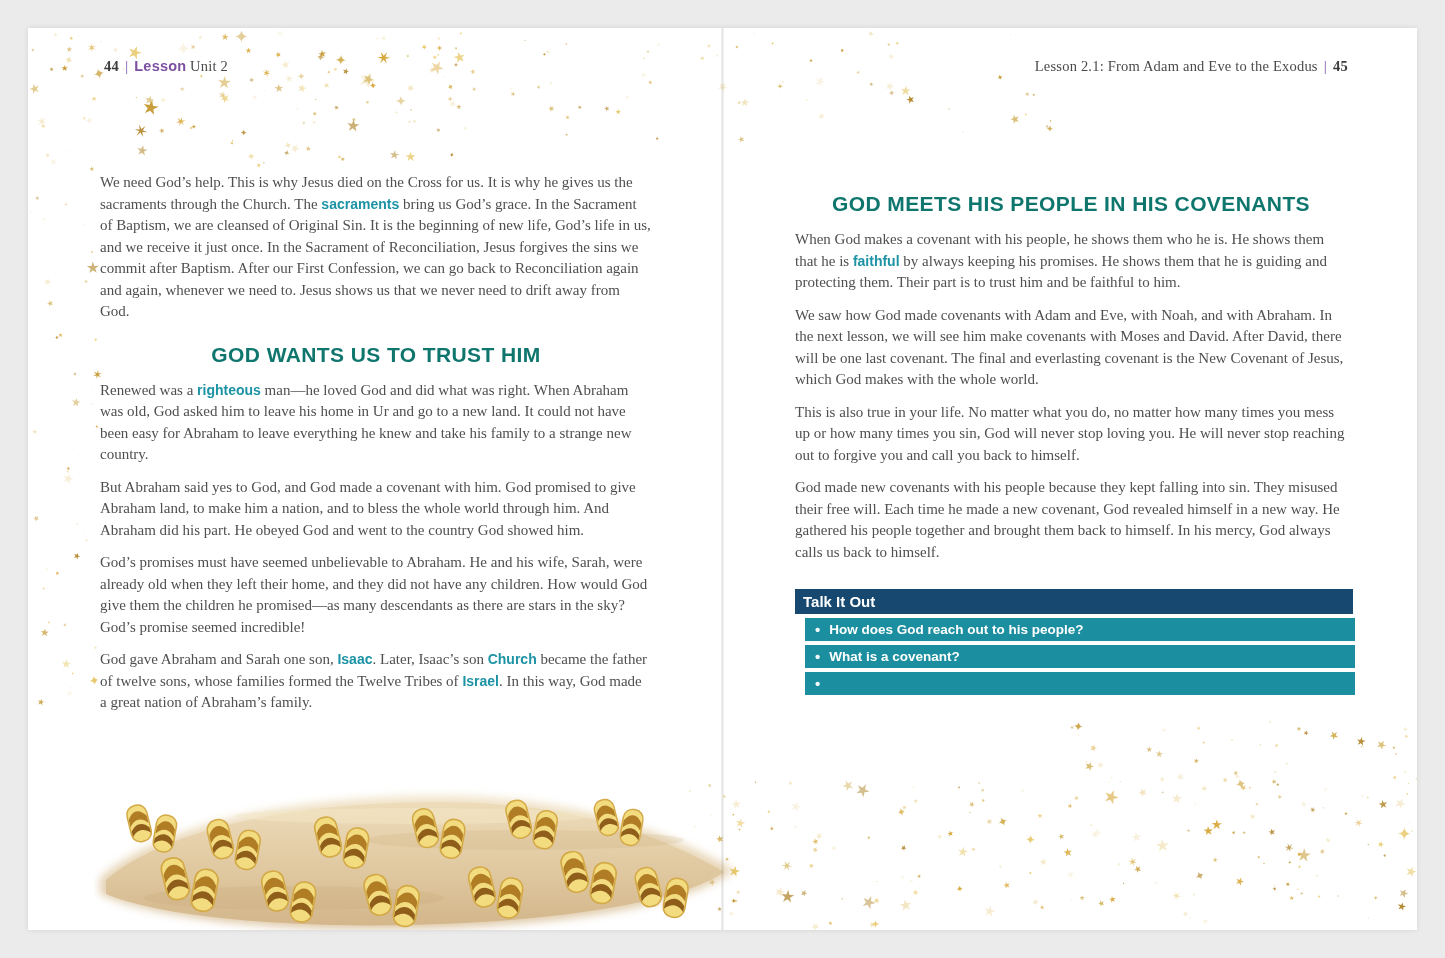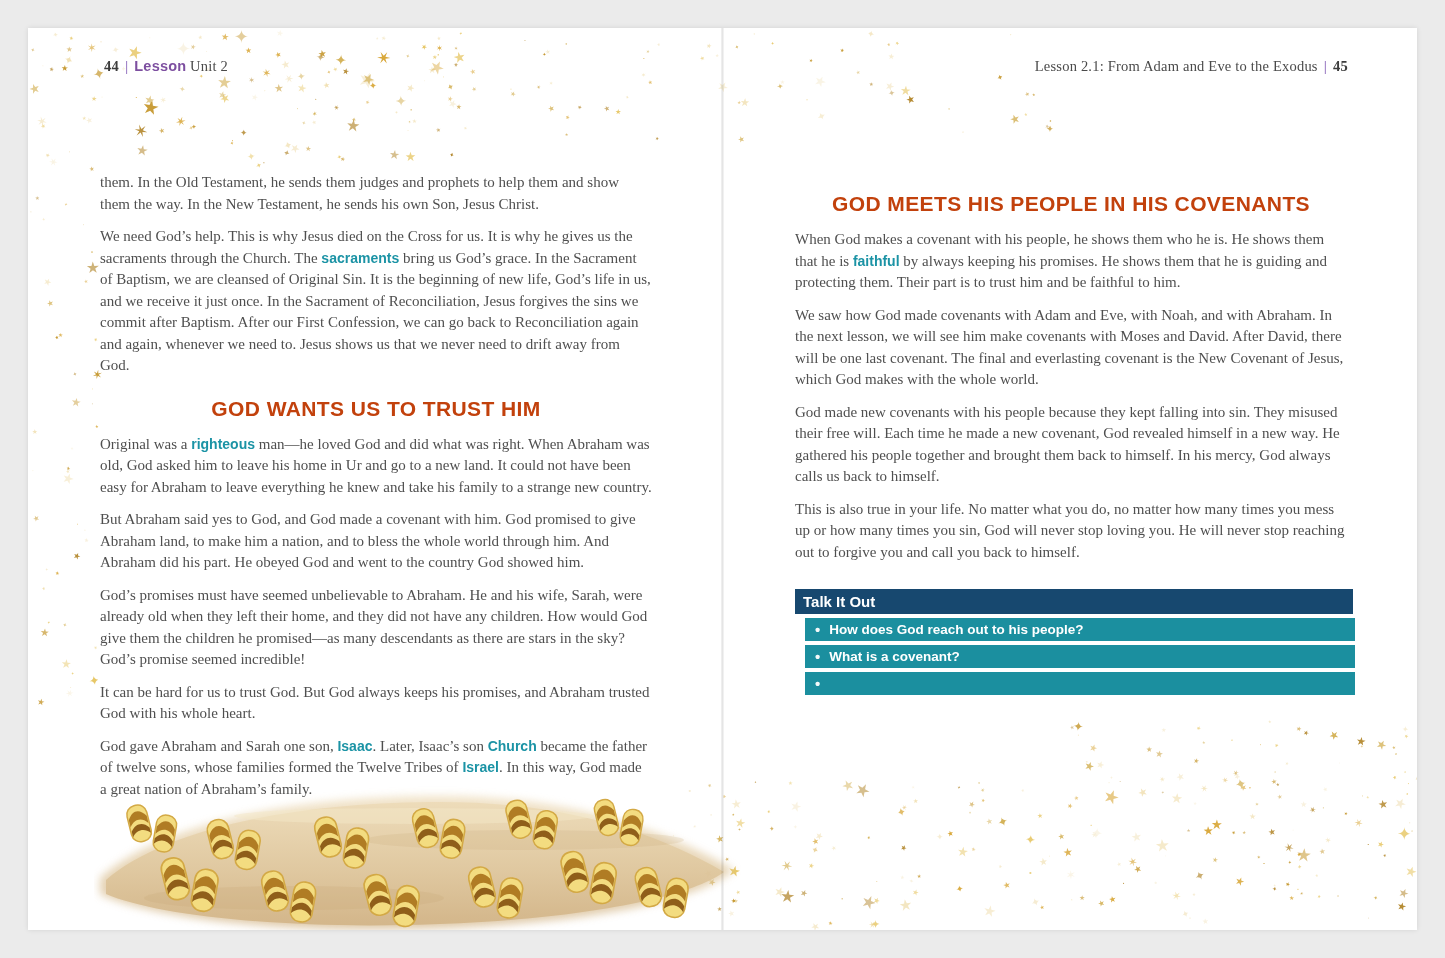--- a/index.html
+++ b/index.html
@@ -38,21 +38,21 @@
   .col-left { left:72px; }
   .col-right { left:767px; }
   p.body-par {
     font-size:15px; line-height:21.5px; color:#4f4f4f;
     margin-bottom:11px; text-align:left;
   }
   .seg-kw { font-family:"Liberation Sans", sans-serif; font-weight:bold; color:#1b93a5; font-size:14px; }
   .seg-em { font-style:italic; }
   h2.section-heading {
     font-family:"Liberation Sans", sans-serif;
-    color:#c2410c; text-align:center;
+    color:#0f766e; text-align:center;
     font-size:21px; font-weight:bold; letter-spacing:.4px;
     margin:20px 0 13px 0;
   }
 
   
   .talk-box { margin-top:26px; position:relative; z-index:2; font-family:"Liberation Sans", sans-serif; }
   .talk-header {
     background:#17486f; color:#ffffff;
     font-weight:bold; font-size:15px;
     height:25px; line-height:25px; padding-left:8px;
@@ -564,36 +564,34 @@
   <div class="hdr hdr-left">
     <span class="pgnum">44</span><span class="divider">|</span><span class="brand">Lesson</span>
     <span>Unit 2</span>
   </div>
 
   <div class="hdr hdr-right">
     <span>Lesson 2.1: From Adam and Eve to the Exodus</span><span class="divider">|</span><span class="pgnum">45</span>
   </div>
 
   <div class="col col-left">
-    <p class="body-par"><span>them. In the Old Testament, he sends them judges and prophets to help them and show them the way. In the New Testament, he sends his own Son, Jesus Christ.</span></p>
     <p class="body-par"><span>We need God’s help. This is why Jesus died on the Cross for us. It is why he gives us the sacraments through the Church. The </span><span class="seg-kw">sacraments</span><span> bring us God’s grace. In the Sacrament of Baptism, we are cleansed of Original Sin. It is the beginning of new life, God’s life in us, and we receive it just once. In the Sacrament of Reconciliation, Jesus forgives the sins we commit after Baptism. After our First Confession, we can go back to Reconciliation again and again, whenever we need to. Jesus shows us that we never need to drift away from God.</span></p>
     <h2 class="section-heading">GOD WANTS US TO TRUST HIM</h2>
-    <p class="body-par"><span>Original was a </span><span class="seg-kw">righteous</span><span> man—he loved God and did what was right. When Abraham was old, God asked him to leave his home in Ur and go to a new land. It could not have been easy for Abraham to leave everything he knew and take his family to a strange new country.</span></p>
+    <p class="body-par"><span>Renewed was a </span><span class="seg-kw">righteous</span><span> man—he loved God and did what was right. When Abraham was old, God asked him to leave his home in Ur and go to a new land. It could not have been easy for Abraham to leave everything he knew and take his family to a strange new country.</span></p>
     <p class="body-par"><span>But Abraham said yes to God, and God made a covenant with him. God promised to give Abraham land, to make him a nation, and to bless the whole world through him. And Abraham did his part. He obeyed God and went to the country God showed him.</span></p>
     <p class="body-par"><span>God’s promises must have seemed unbelievable to Abraham. He and his wife, Sarah, were already old when they left their home, and they did not have any children. How would God give them the children he promised—as many descendants as there are stars in the sky? God’s promise seemed incredible!</span></p>
-    <p class="body-par"><span>It can be hard for us to trust God. But God always keeps his promises, and Abraham trusted God with his whole heart.</span></p>
     <p class="body-par"><span>God gave Abraham and Sarah one son, </span><span class="seg-kw">Isaac</span><span>. Later, Isaac’s son </span><span class="seg-kw">Church</span><span> became the father of twelve sons, whose families formed the Twelve Tribes of </span><span class="seg-kw">Israel</span><span>. In this way, God made a great nation of Abraham’s family.</span></p>
   </div>
 
   <div class="col col-right">
     <h2 class="section-heading">GOD MEETS HIS PEOPLE IN HIS COVENANTS</h2>
     <p class="body-par"><span>When God makes a covenant with his people, he shows them who he is. He shows them that he is </span><span class="seg-kw">faithful</span><span> by always keeping his promises. He shows them that he is guiding and protecting them. Their part is to trust him and be faithful to him.</span></p>
     <p class="body-par"><span>We saw how God made covenants with Adam and Eve, with Noah, and with Abraham. In the next lesson, we will see him make covenants with Moses and David. After David, there will be one last covenant. The final and everlasting covenant is the New Covenant of Jesus, which God makes with the whole world.</span></p>
+    <p class="body-par"><span>This is also true in your life. No matter what you do, no matter how many times you mess up or how many times you sin, God will never stop loving you. He will never stop reaching out to forgive you and call you back to himself.</span></p>
     <p class="body-par"><span>God made new covenants with his people because they kept falling into sin. They misused their free will. Each time he made a new covenant, God revealed himself in a new way. He gathered his people together and brought them back to himself. In his mercy, God always calls us back to himself.</span></p>
-    <p class="body-par"><span>This is also true in your life. No matter what you do, no matter how many times you mess up or how many times you sin, God will never stop loving you. He will never stop reaching out to forgive you and call you back to himself.</span></p>
 
     <div class="talk-box">
       <div class="talk-header">Talk It Out</div>
       <div class="talk-q">
         <span class="bullet">•</span>
         <span>How does God reach out to his people?</span>
       </div>
       <div class="talk-q">
         <span class="bullet">•</span>
         <span>What is a covenant?</span>

